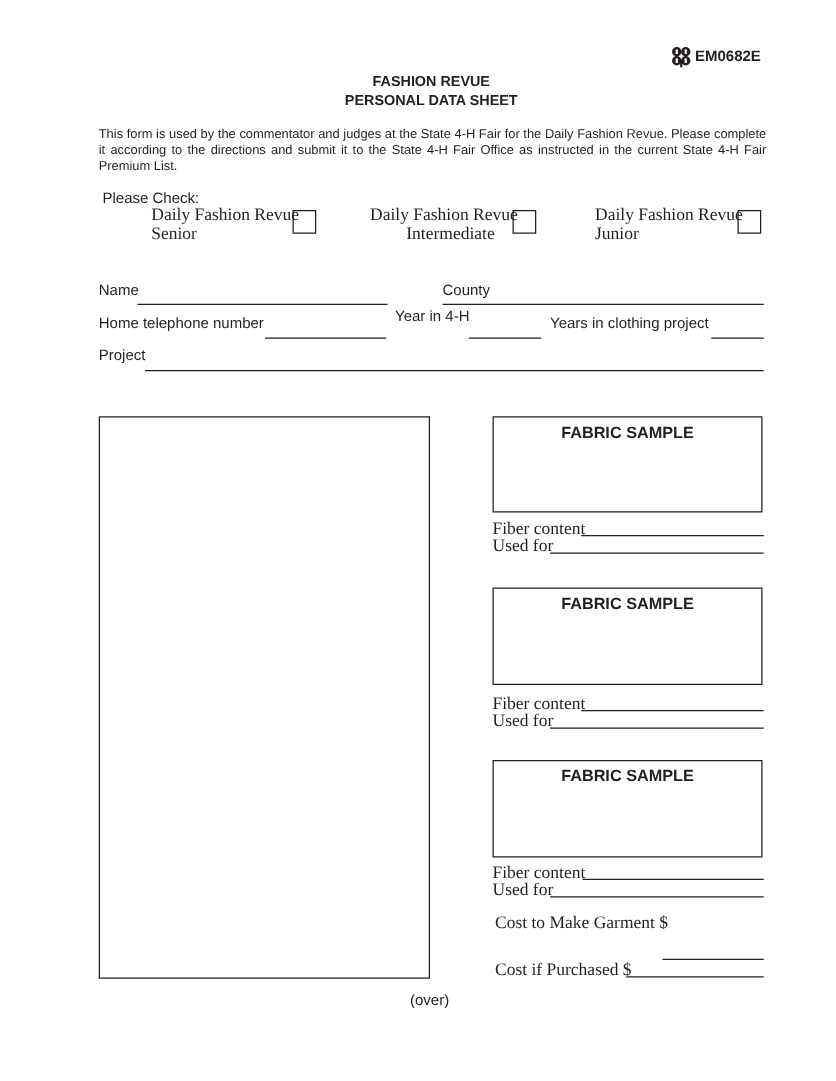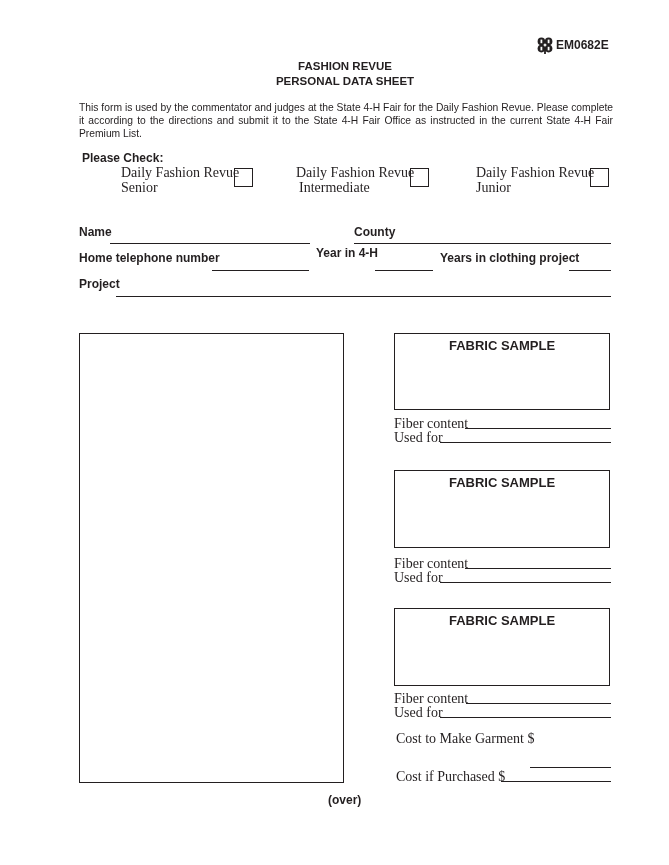--- a/index.html
+++ b/index.html
@@ -3,21 +3,21 @@
 <meta charset="utf-8">
 <style>
   html, body { margin:0; padding:0; background:#ffffff; }
   body { width:669px; height:865px; position:relative; overflow:hidden;
          font-family:"Liberation Sans", sans-serif; color:#231f20; }
   .abs { position:absolute; }
   .code { left:536px; top:36px; font-weight:bold; font-size:12px; display:flex; align-items:center; gap:2px; }
   .clover { width:18px; height:18px; }
   .title { left:0; width:690px; text-align:center; font-weight:bold; font-size:11.5px; }
   .intro { left:79px; top:101px; width:534px; font-size:10.3px; line-height:13px; text-align:justify; text-align-last:left; }
-  .label { font-size:12px;font-weight:bold; }
+  .label { font-size:12px; }
   .small { font-size:14px; line-height:15px;font-family:Liberation Serif, serif; }
   .cb { width:19px; height:19px; border:1px solid #231f20; box-sizing:border-box; }
   .line { border-bottom:1px solid #231f20; height:0; }
   .box { border:1px solid #231f20; box-sizing:border-box; }
   .boxtitle { font-weight:bold; font-size:13px; text-align:center; line-height:16px; }
 </style>
 </head>
 <body>
 
 <div class="abs code">
@@ -47,21 +47,21 @@
 <div class="abs label" style="left:82px; top:151px;">Please Check:</div>
 
 <div class="abs small" style="left:121px; top:165px;">
   <div>Daily Fashion Revue</div>
   <div>Senior</div>
 </div>
 <div class="abs cb" style="left:234px; top:168px;"></div>
 
 <div class="abs small" style="left:296px; top:165px;">
   <div>Daily Fashion Revue</div>
-  <div style="padding-left:3px;">Intermediate</div>
+  <div style="padding-left:3px;margin-left:26px;">Intermediate</div>
 </div>
 <div class="abs cb" style="left:410px; top:168px;"></div>
 
 <div class="abs small" style="left:476px; top:165px;">
   <div>Daily Fashion Revue</div>
   <div>Junior</div>
 </div>
 <div class="abs cb" style="left:590px; top:168px;"></div>
 
 <div class="abs label" style="left:79px; top:225px;">Name</div>

